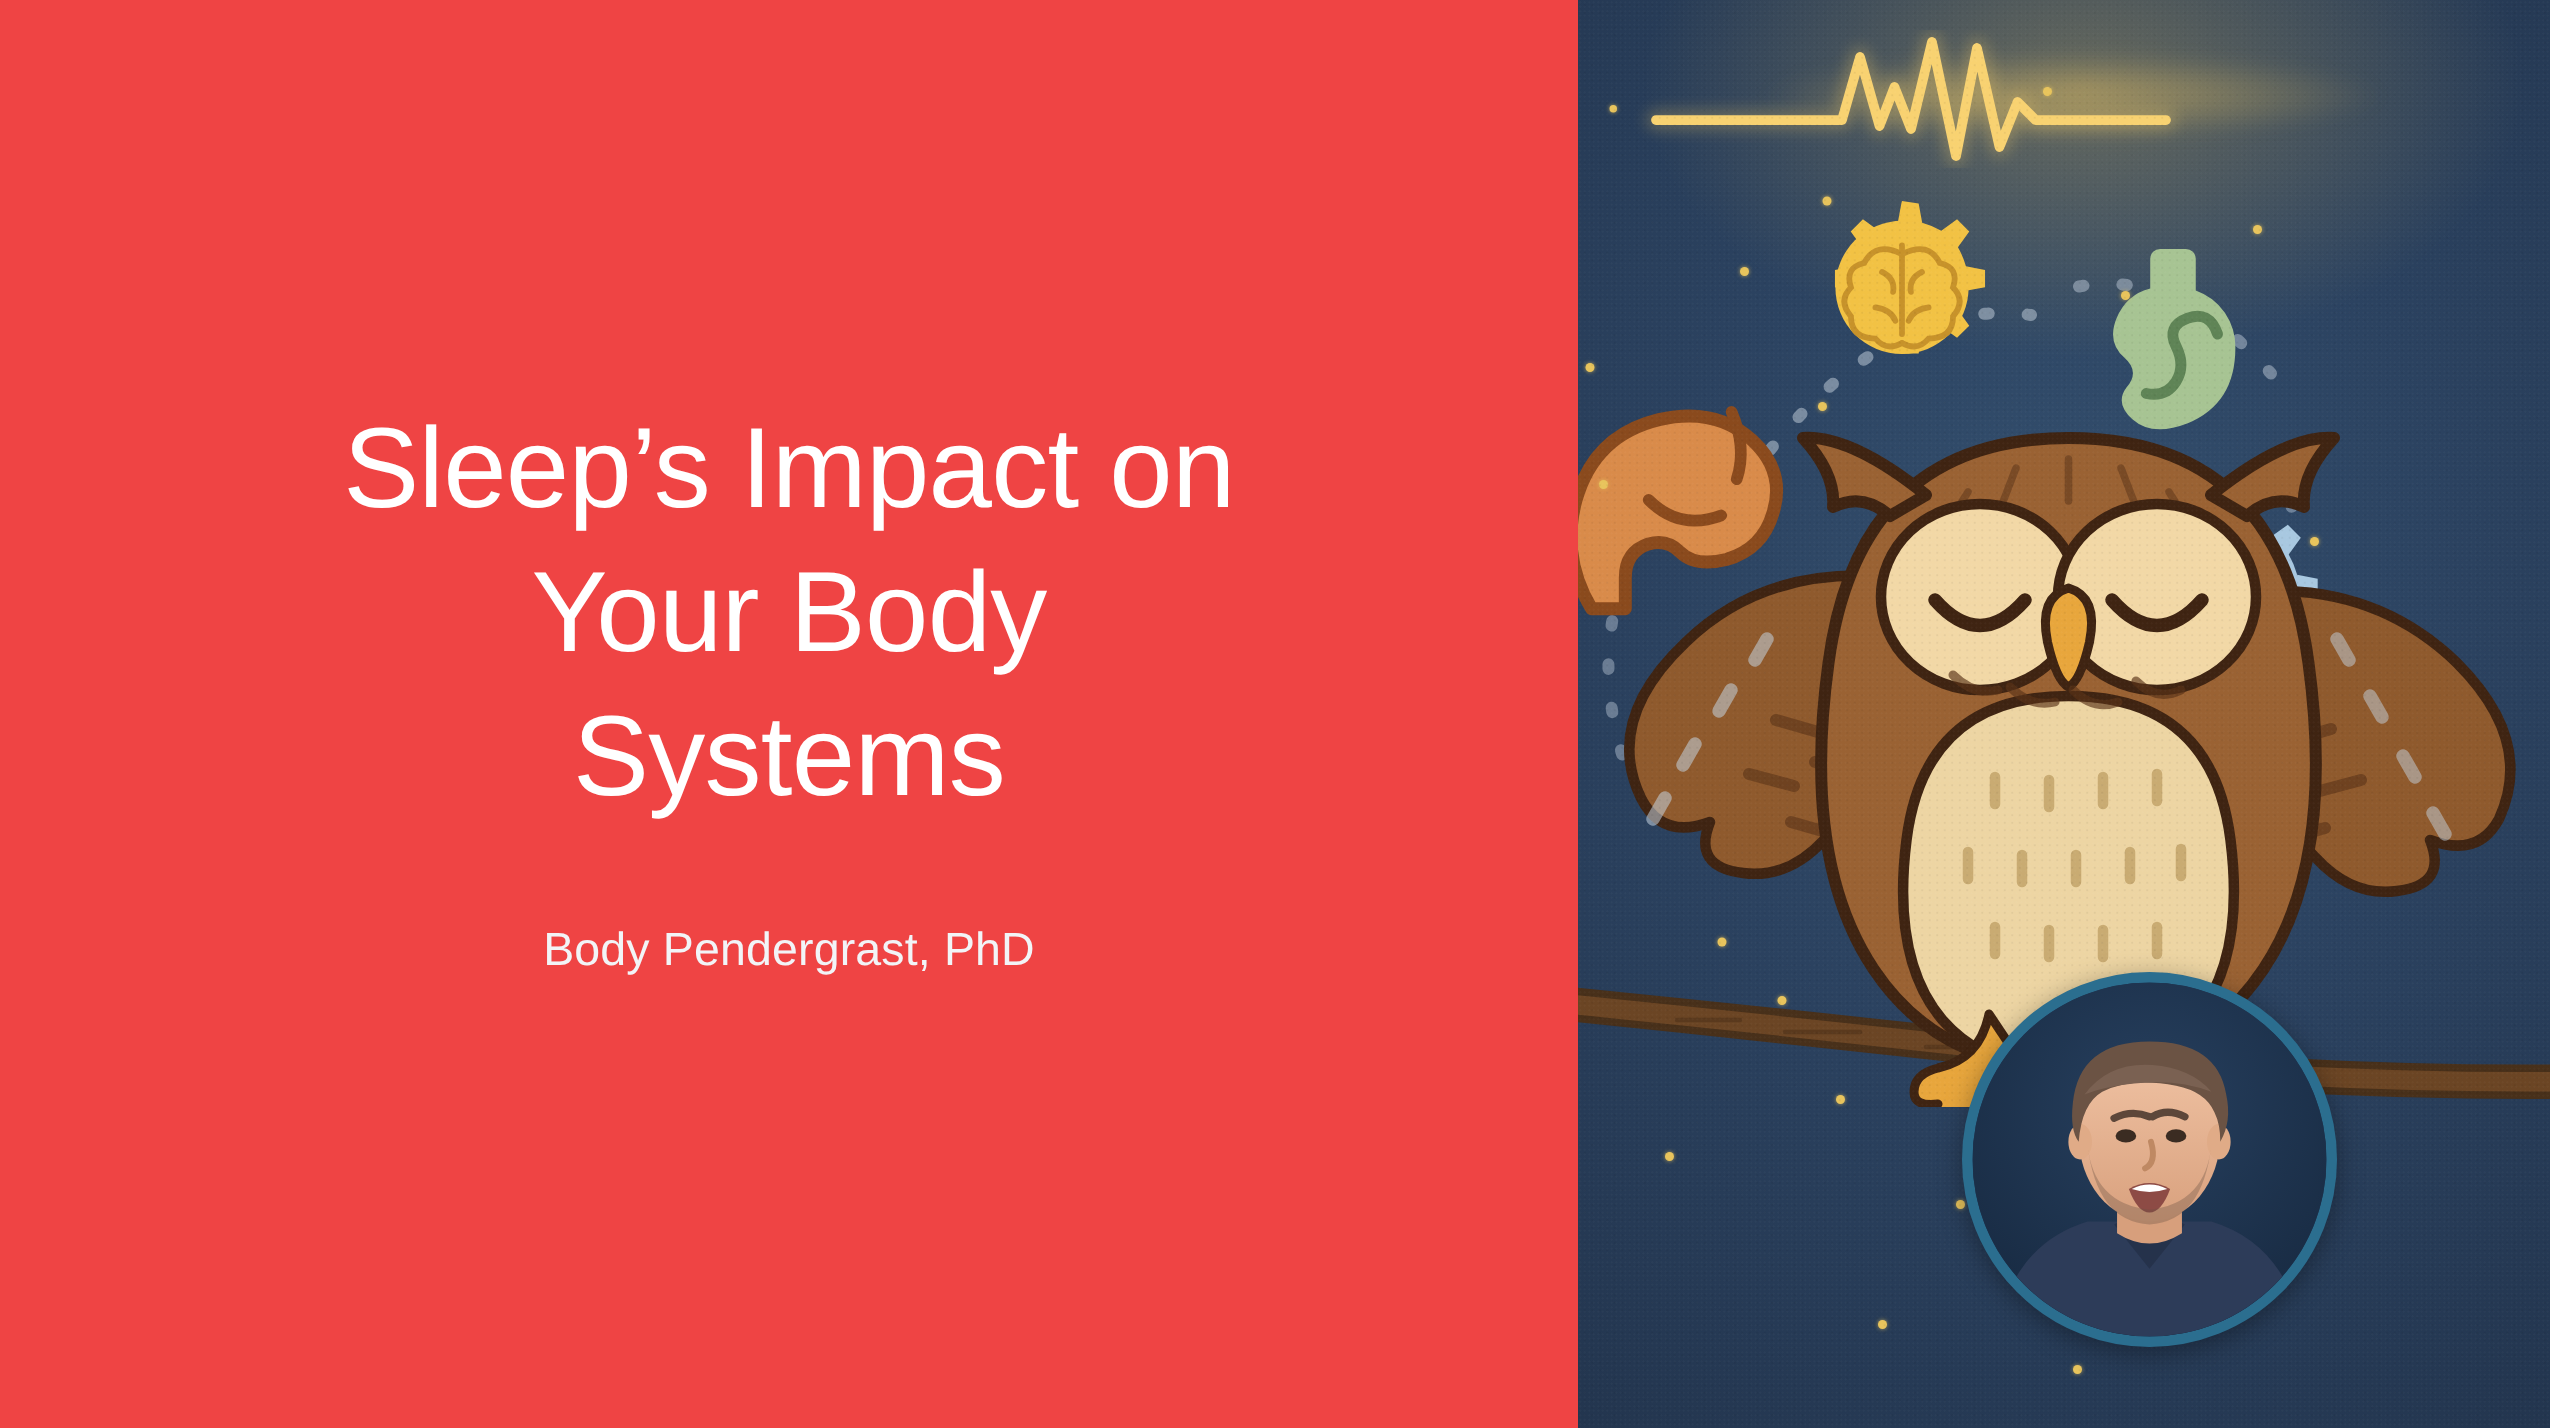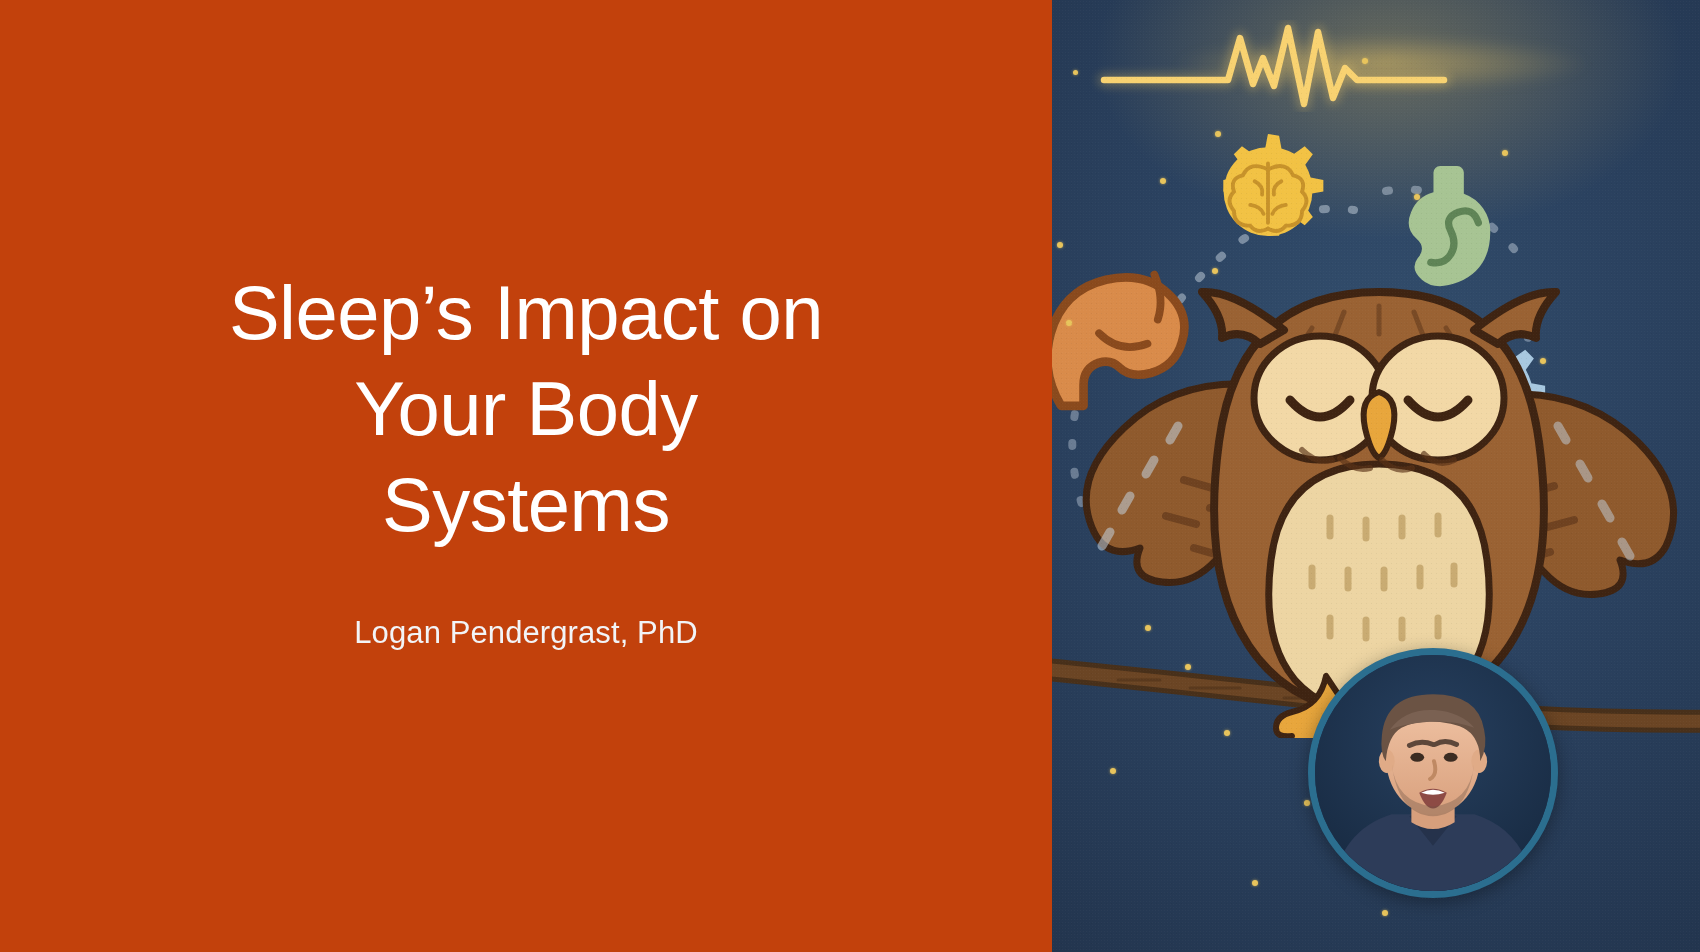--- a/index.html
+++ b/index.html
@@ -9,21 +9,21 @@
     position:relative;
     width:1700px;height:952px;
     overflow:hidden;
     font-family:"Liberation Sans", sans-serif;
     background:#24395a;
   }
 
   
   .title-panel{
     position:absolute;left:0;top:0;width:1052px;height:952px;
-    background:#c2410c;
+    background:#ef4444;
     display:flex;flex-direction:column;
     align-items:center;justify-content:center;
   }
   .title-block{width:760px;text-align:center;margin-top:-36px;}
   .slide-title{
     color:#ffffff;
     font-size:76px;
     line-height:1.26;
     font-weight:400;
     letter-spacing:-0.5px;
@@ -94,21 +94,21 @@
 </head>
 <body>
 
 <div class="stage">
 
   <section class="title-panel">
     <div class="title-block">
       <h1 class="slide-title">Sleep’s Impact on
 Your Body
 Systems</h1>
-      <p class="slide-subtitle">Logan Pendergrast, PhD</p>
+      <p class="slide-subtitle">Body Pendergrast, PhD</p>
     </div>
   </section>
 
   <section class="art-panel">
 
     
     <div class="wave-glow"></div>
     <svg class="waveform" viewBox="0 0 648 120">
       <g fill="none" stroke="#f7cf67" stroke-width="13" stroke-linecap="round" stroke-linejoin="round" opacity=".28" filter="url(#bl)">
         <path d="M52 72 H176 l12 -42 l13 46 l10 -26 l11 28 l14 -58 l16 76 l14 -72 l15 66 l12 -30 l12 12 H392"></path>

